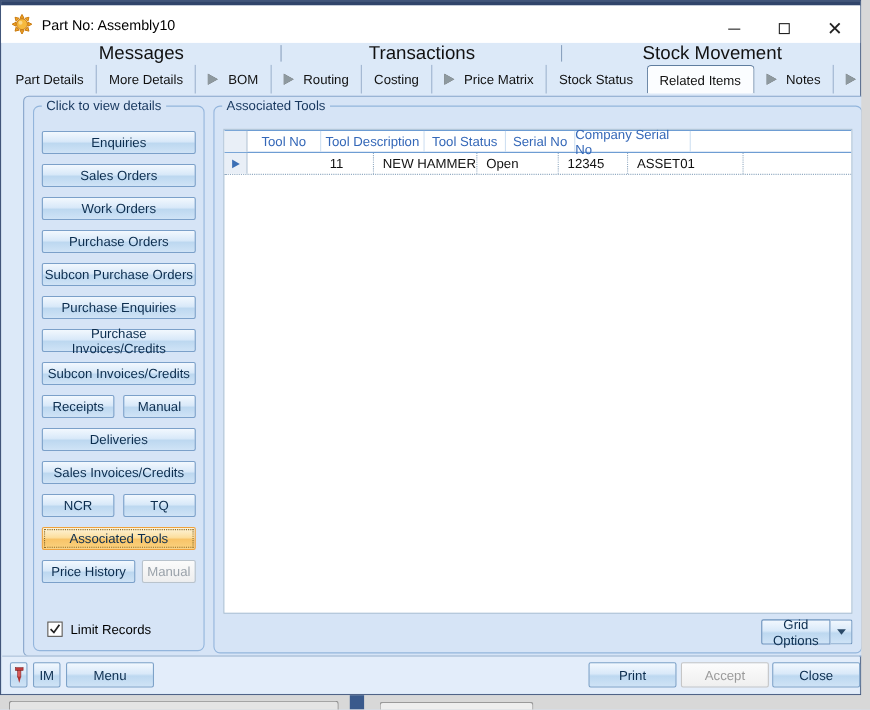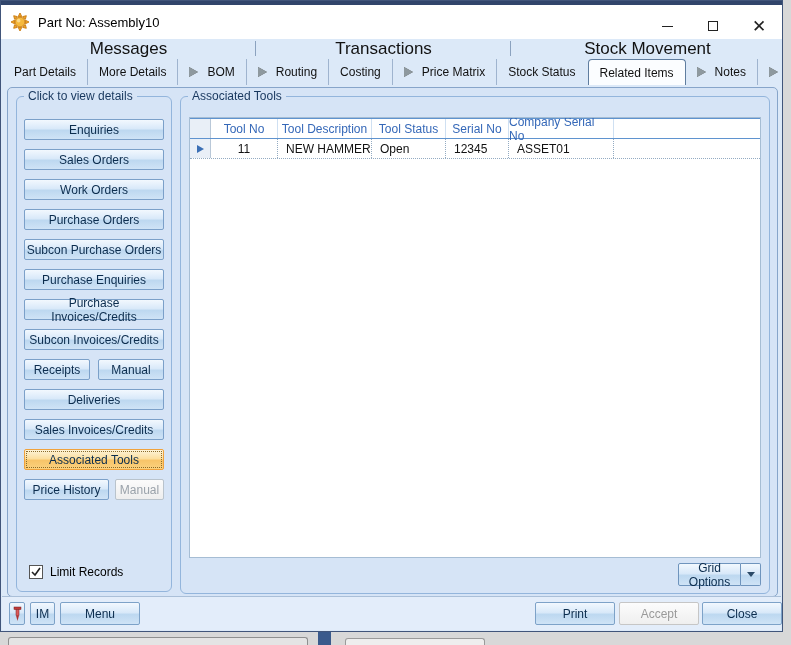--- a/index.html
+++ b/index.html
@@ -41,21 +41,21 @@
     border-radius:4px 4px 0 0; z-index:3; margin-left:1px;
   }
   .tab.selected + .tab { border-left:none; }
   .tab-arrow {
     width:0; height:0; border-top:5px solid transparent; border-bottom:5px solid transparent;
     border-left:9px solid #8e999f; margin-right:9px; display:inline-block;
     filter: drop-shadow(0 0 0.5px #555);
   }
   
   .panel {
-    position:absolute; left:6px; top:86px; width:771px; height:510px;
+    position:absolute; left:20px; top:86px; width:771px; height:510px;
     background:#d6e4f6; border:1px solid #87a5ca; border-radius:5px;
   }
   .groupbox { position:absolute; border:1px solid #93b5dc; border-radius:6px; }
   .groupbox-label {
     position:absolute; top:-8px; left:7px; background:#d6e4f6; padding:0 4px;
     font-size:12px; color:#17375e; white-space:nowrap;
   }
   .gb-sidebar { left:8px; top:8px; width:156px; height:496px; }
   .gb-main { left:172px; top:8px; width:590px; height:498px; }
   
@@ -93,21 +93,21 @@
     background:#ffffff; border:1px solid #a6bdd4; overflow:hidden;
   }
   .grid-header {
     display:flex; height:21px; border-top:1px solid #5f93cf; border-bottom:1px solid #5f93cf;
     font-size:12px; color:#3568b8;
   }
   .hcell { display:flex; align-items:center; justify-content:center; border-right:1px solid #cfe0f2; }
   .hcell.sel { background:#e9eff7; border-right:1px solid #b9c8d8; }
   .grid-row { display:flex; height:20px; border-bottom:1px dotted #93abc2; font-size:12px; color:#111; }
   .dcell { display:flex; align-items:center; border-right:1px dotted #93abc2; padding-left:8px; }
-  .dcell.center { justify-content:center; padding-left:0; }
+  .dcell.center { justify-content:center; padding-left:0;margin-left:48px; }
   .dcell.sel {
     background:#e9eff7; border-right:1px solid #b9c8d8; padding-left:0;
     align-items:center; justify-content:center;
   }
   .c0 { width:21px; } .c1 { width:67px; } .c2 { width:94px; } .c3 { width:74px; }
   .c4 { width:63px; } .c5 { width:105px; } .cfill { flex:1; border-right:none; }
   .row-arrow {
     width:0; height:0; border-top:4px solid transparent; border-bottom:4px solid transparent;
     border-left:7px solid #3b6fb5; display:block;
   }
@@ -274,20 +274,24 @@
           <button class="sbtn half">Receipts</button>
           <button class="sbtn half">Manual</button>
         </div>
         <div class="btn-row">
             <button class="sbtn">Deliveries</button>
           </div>
         <div class="btn-row">
             <button class="sbtn">Sales Invoices/Credits</button>
           </div>
         <div class="btn-row">
+          <button class="sbtn half">NCR</button>
+          <button class="sbtn half">TQ</button>
+        </div>
+        <div class="btn-row">
             <button class="sbtn active">Associated Tools</button>
           </div>
         <div class="btn-row">
           <button class="sbtn w-ph">Price History</button>
           <button class="sbtn w-man disabled">Manual</button>
         </div>
       </div>
       <div class="limit-row">
         <span class="checkbox">
           <svg width="10" height="10" viewBox="0 0 10 10">

